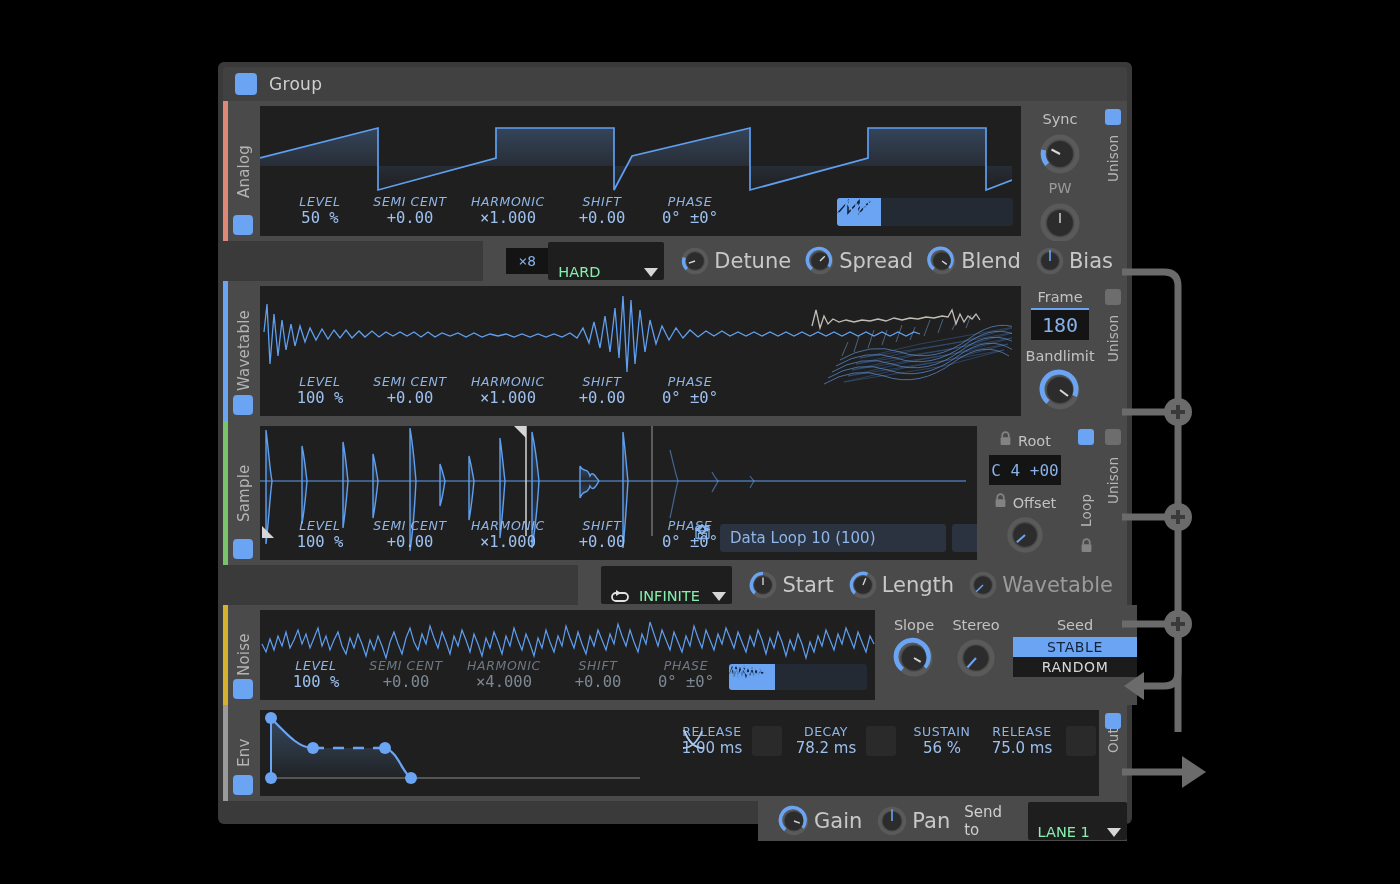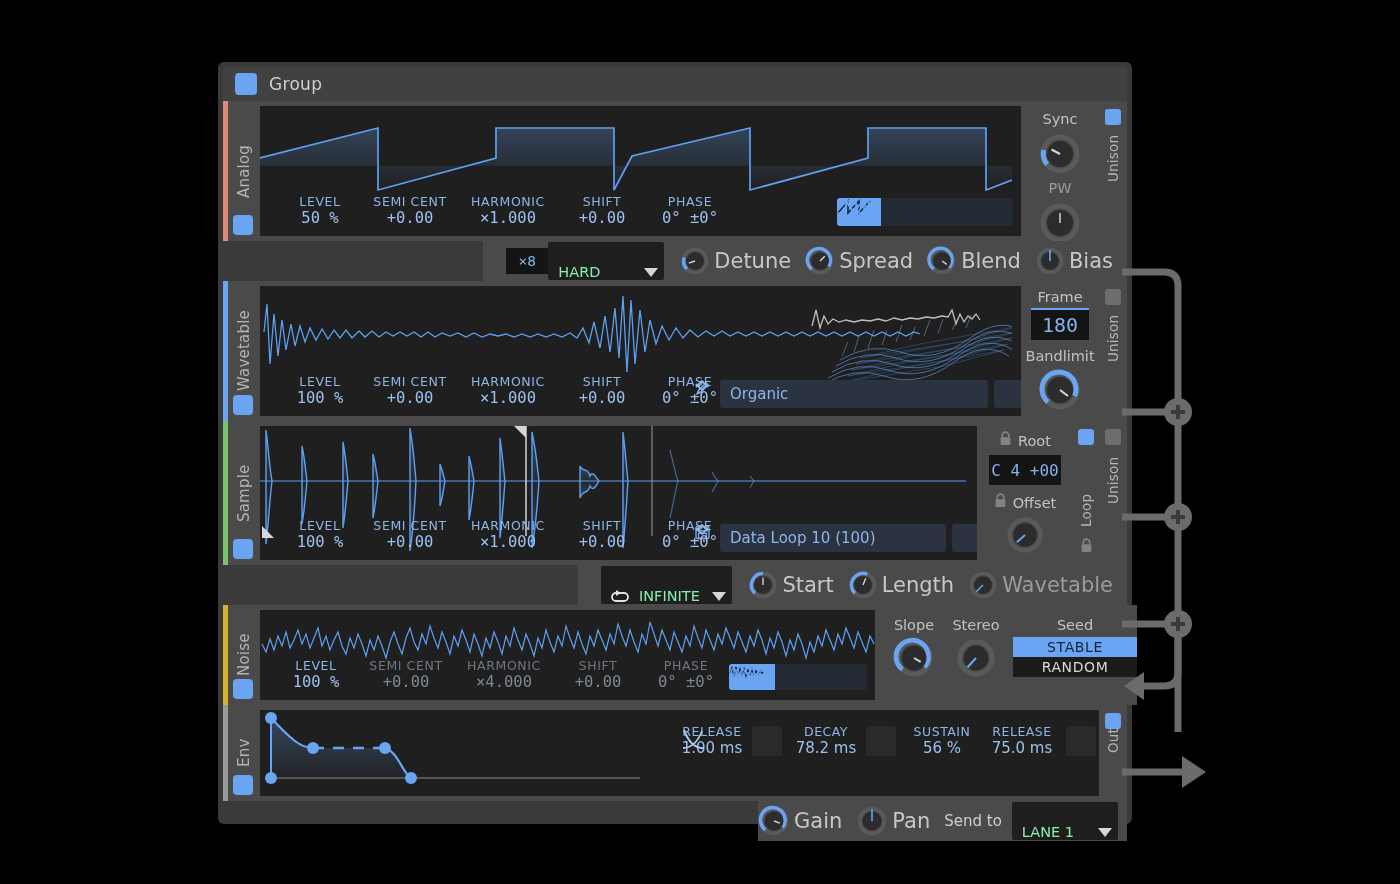--- a/index.html
+++ b/index.html
@@ -63,21 +63,21 @@
   }
   .scr svg { display:block; position:absolute; left:0; top:0; }
 
   
   .prow {
     position: absolute; left: 0; bottom: 0; width: 100%;
     height: 44px;
     display: flex; align-items: flex-start; padding-top: 2px;
   }
   .pcell { text-align: center; }
-  .pcell .plabel { color: #8fb6e8; font-size: 12.5px; letter-spacing:.6px; display:block; line-height:15px;}
+  .pcell .plabel { color: #8fb6e8; font-size: 12.5px; letter-spacing:.6px; display:block; line-height:15px;font-style:italic;}
   .pcell .pval  { color: #9dc0ee; font-size: 15.5px; font-family:"DejaVu Sans Mono","Liberation Mono",monospace; display:block; line-height:19px;}
   .pcell.dim .plabel { color: #6e7783; }
   .pcell.dim .pval  { color: #7d8792; }
 
   
   .side {
     flex: 0 0 auto; background: #4a4a4a;
     position: relative;
   }
   .side .cap { color:#c2c2c2; font-size:14.5px; text-align:center; }
@@ -330,39 +330,20 @@
             <path d="M568,92 q30,-18 60,-8 q35,12 70,-14 q30,-22 55,-6"></path>
             <path d="M564,98 q30,-18 60,-8 q35,12 70,-14 q30,-22 55,-6"></path>
           </g>
           <g stroke="#8cc0ff" fill="none" stroke-width="0.8" opacity="0.6">
             <path d="M582,70 l6,-14 M594,66 l5,-16 M608,62 l6,-18 M622,59 l5,-15 M636,56 l6,-17 M650,54 l5,-13 M664,50 l6,-16 M678,47 l5,-14 M692,44 l6,-12 M706,42 l5,-13"></path>
           </g>
           <polyline fill="none" stroke="#ddd7cf" stroke-width="1.3" opacity="0.95" points="552,40 556,24 560,42 564,30 568,38 573,33 579,36 586,34 594,36 602,34 610,35 618,33 626,35 634,32 642,34 650,32 658,33 666,31 674,32 682,30 688,31 692,24 696,38 700,28 704,36 708,30 712,33 716,28 720,34"></polyline>
         </g>
       </svg>
 
-      <div style="position:absolute; left:434px; bottom:8px; display:flex; align-items:center; gap:6px;">
-        <div class="spin">
-          <svg width="16" height="9" viewBox="0 0 16 9">
-                <polyline points="2,7 8,1 14,7" fill="none" stroke="#9dc0ee" stroke-width="1.8"></polyline>
-              </svg>
-          <svg width="16" height="9" viewBox="0 0 16 9" style="margin-top:2px;">
-                <polyline points="2,2 8,8 14,2" fill="none" stroke="#9dc0ee" stroke-width="1.8"></polyline>
-              </svg>
-        </div>
-        <div class="tfield" style="width:268px;height:28px;">
-          <span>Organic</span>
-        </div>
-        <div class="iconbtn" style="width:28px;height:28px;">
-          <svg width="17" height="17" viewBox="0 0 17 17">
-            <path d="M3,14 L4.5,10.5 L12,3 L14,5 L6.5,12.5 Z" fill="none" stroke="#7fb0ea" stroke-width="1.4"></path>
-            <line x1="3" y1="14" x2="5.6" y2="11.4" stroke="#7fb0ea" stroke-width="1.4"></line>
-          </svg>
-        </div>
-      </div>
 
       <div class="prow">
         <div class="pcell" style="width:84px; margin-left:18px;">
           <span class="plabel">LEVEL</span>
           <span class="pval">100 %</span>
         </div>
         <div class="pcell" style="width:96px;">
           <span class="plabel">SEMI CENT</span>
           <span class="pval">+0.00</span>
         </div>
@@ -746,21 +727,21 @@
 
       </div>
     </div>
 
     <div class="unicol">
       <div class="sq on"></div>
       <div class="vlabel" style="padding-top:26px;">Out</div>
     </div>
   </div>
 
-  <div class="outbar" style="left:540px; top:739px; width:369px; height:40px; ">
+  <div class="outbar" style="left:540px; top:739px; width:369px; height:40px; padding-left:20px;">
     <span class="knob">
       <svg width="32" height="32" viewBox="0 0 44 44">
         <circle cx="22" cy="22" r="17" fill="none" stroke="#5a5a5a" stroke-width="5"></circle>
         <path d="M10.0,34.0 A17,17 0 1,1 33.6,31.0" fill="none" stroke="#6aa4f2" stroke-width="5"></path>
         <circle cx="22" cy="22" r="13" fill="#2c2c2c"></circle>
         <line x1="22" y1="22" x2="30" y2="25" stroke="#d8d8d8" stroke-width="2"></line>
       </svg>
     </span>
     <span class="kn-label">Gain</span>
 

